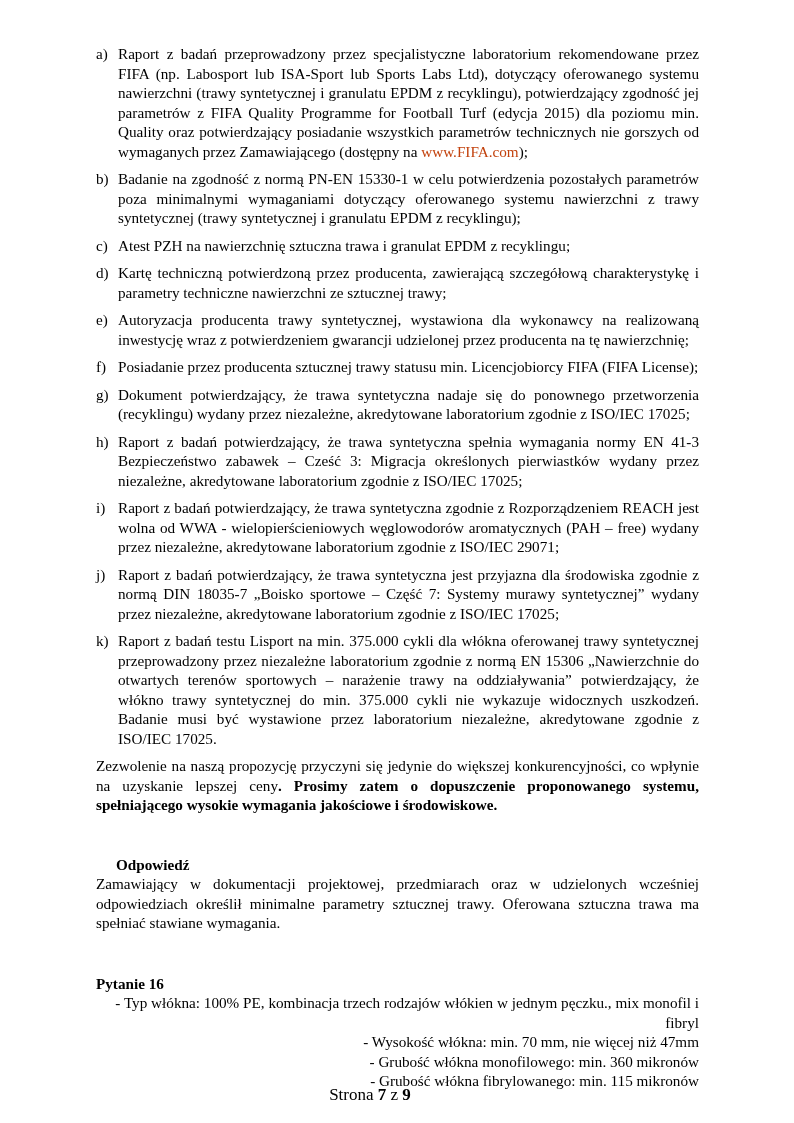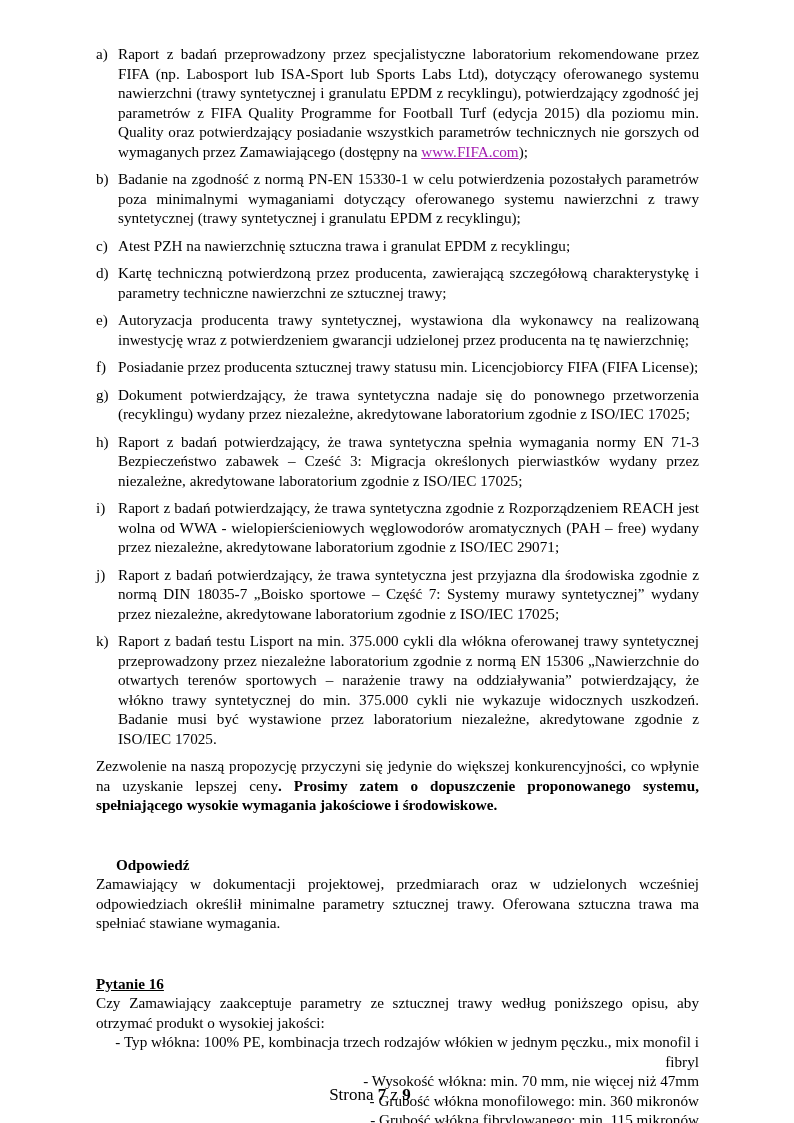--- a/index.html
+++ b/index.html
@@ -34,35 +34,33 @@
     .item .text {
       flex: 1;
       text-align: justify;
     }
     .para {
       text-align: justify;
       margin: 0;
     }
     .bold { font-weight: bold; }
     a.link {
-      color: #a21caf;
-      text-decoration: underline;
+      color: #c2410c;
     }
     .answer-heading {
       font-weight: bold;
       margin-top: 40px;
       margin-left: 20px;
     }
     .answer-text {
       text-align: justify;
     }
     .question-heading {
       font-weight: bold;
       margin-top: 41px;
-      text-decoration: underline;
     }
     .question-text { text-align: justify; }
     .spec-line { margin: 0; text-align: right; }
     .footer {
       position: absolute;
       top: 1085px;
       left: 0;
       width: 740px;
       text-align: center;
       font-size: 17px;
@@ -104,21 +102,21 @@
     <span class="text">Posiadanie przez producenta sztucznej trawy statusu min. Licencjobiorcy FIFA (FIFA License);</span>
   </div>
 
   <div class="item">
     <span class="label">g)</span>
     <span class="text">Dokument potwierdzający, że trawa syntetyczna nadaje się do ponownego przetworzenia (recyklingu) wydany przez niezależne, akredytowane laboratorium zgodnie z ISO/IEC 17025;</span>
   </div>
 
   <div class="item">
     <span class="label">h)</span>
-    <span class="text">Raport z badań potwierdzający, że trawa syntetyczna spełnia wymagania normy EN 71-3 Bezpieczeństwo zabawek – Cześć 3: Migracja określonych pierwiastków wydany przez niezależne, akredytowane laboratorium zgodnie z ISO/IEC 17025;</span>
+    <span class="text">Raport z badań potwierdzający, że trawa syntetyczna spełnia wymagania normy EN 41-3 Bezpieczeństwo zabawek – Cześć 3: Migracja określonych pierwiastków wydany przez niezależne, akredytowane laboratorium zgodnie z ISO/IEC 17025;</span>
   </div>
 
   <div class="item">
     <span class="label">i)</span>
     <span class="text">Raport z badań potwierdzający, że trawa syntetyczna zgodnie z Rozporządzeniem REACH jest wolna od WWA - wielopierścieniowych węglowodorów aromatycznych (PAH – free) wydany przez niezależne, akredytowane laboratorium zgodnie z ISO/IEC 29071;</span>
   </div>
 
   <div class="item">
     <span class="label">j)</span>
     <span class="text">Raport z badań potwierdzający, że trawa syntetyczna jest przyjazna dla środowiska zgodnie z normą DIN 18035-7 „Boisko sportowe – Część 7: Systemy murawy syntetycznej” wydany przez niezależne, akredytowane laboratorium zgodnie z ISO/IEC 17025;</span>
@@ -128,21 +126,20 @@
     <span class="label">k)</span>
     <span class="text">Raport z badań testu Lisport na min. 375.000 cykli dla włókna oferowanej trawy syntetycznej przeprowadzony przez niezależne laboratorium zgodnie z normą EN 15306 „Nawierzchnie do otwartych terenów sportowych – narażenie trawy na oddziaływania” potwierdzający, że włókno trawy syntetycznej do min. 375.000 cykli nie wykazuje widocznych uszkodzeń. Badanie musi być wystawione przez laboratorium niezależne, akredytowane zgodnie z ISO/IEC 17025.</span>
   </div>
 
   <p class="para"><span>Zezwolenie na naszą propozycję przyczyni się jedynie do większej konkurencyjności, co wpłynie na uzyskanie lepszej ceny</span><span class="bold">. Prosimy zatem o dopuszczenie proponowanego systemu, spełniającego wysokie wymagania jakościowe i środowiskowe.</span></p>
 
   <div class="answer-heading">Odpowiedź</div>
   <div class="answer-text">Zamawiający w dokumentacji projektowej, przedmiarach oraz w udzielonych wcześniej odpowiedziach określił minimalne parametry sztucznej trawy.  Oferowana sztuczna trawa ma spełniać stawiane wymagania.</div>
 
   <div class="question-heading">Pytanie 16</div>
-  <div class="question-text">Czy Zamawiający zaakceptuje  parametry ze sztucznej trawy według poniższego opisu, aby otrzymać produkt o wysokiej jakości:</div>
   <p class="spec-line">- Typ włókna: 100% PE, kombinacja trzech rodzajów włókien w jednym pęczku., mix monofil i fibryl</p>
   <p class="spec-line">- Wysokość włókna: min. 70 mm, nie więcej niż 47mm</p>
   <p class="spec-line">- Grubość włókna monofilowego: min. 360 mikronów</p>
   <p class="spec-line">- Grubość włókna fibrylowanego: min. 115 mikronów</p>
 
 </div>
 
 <div class="footer">
   <span>Strona </span><span class="num">7</span><span> z </span><span class="num">9</span>
 </div>

